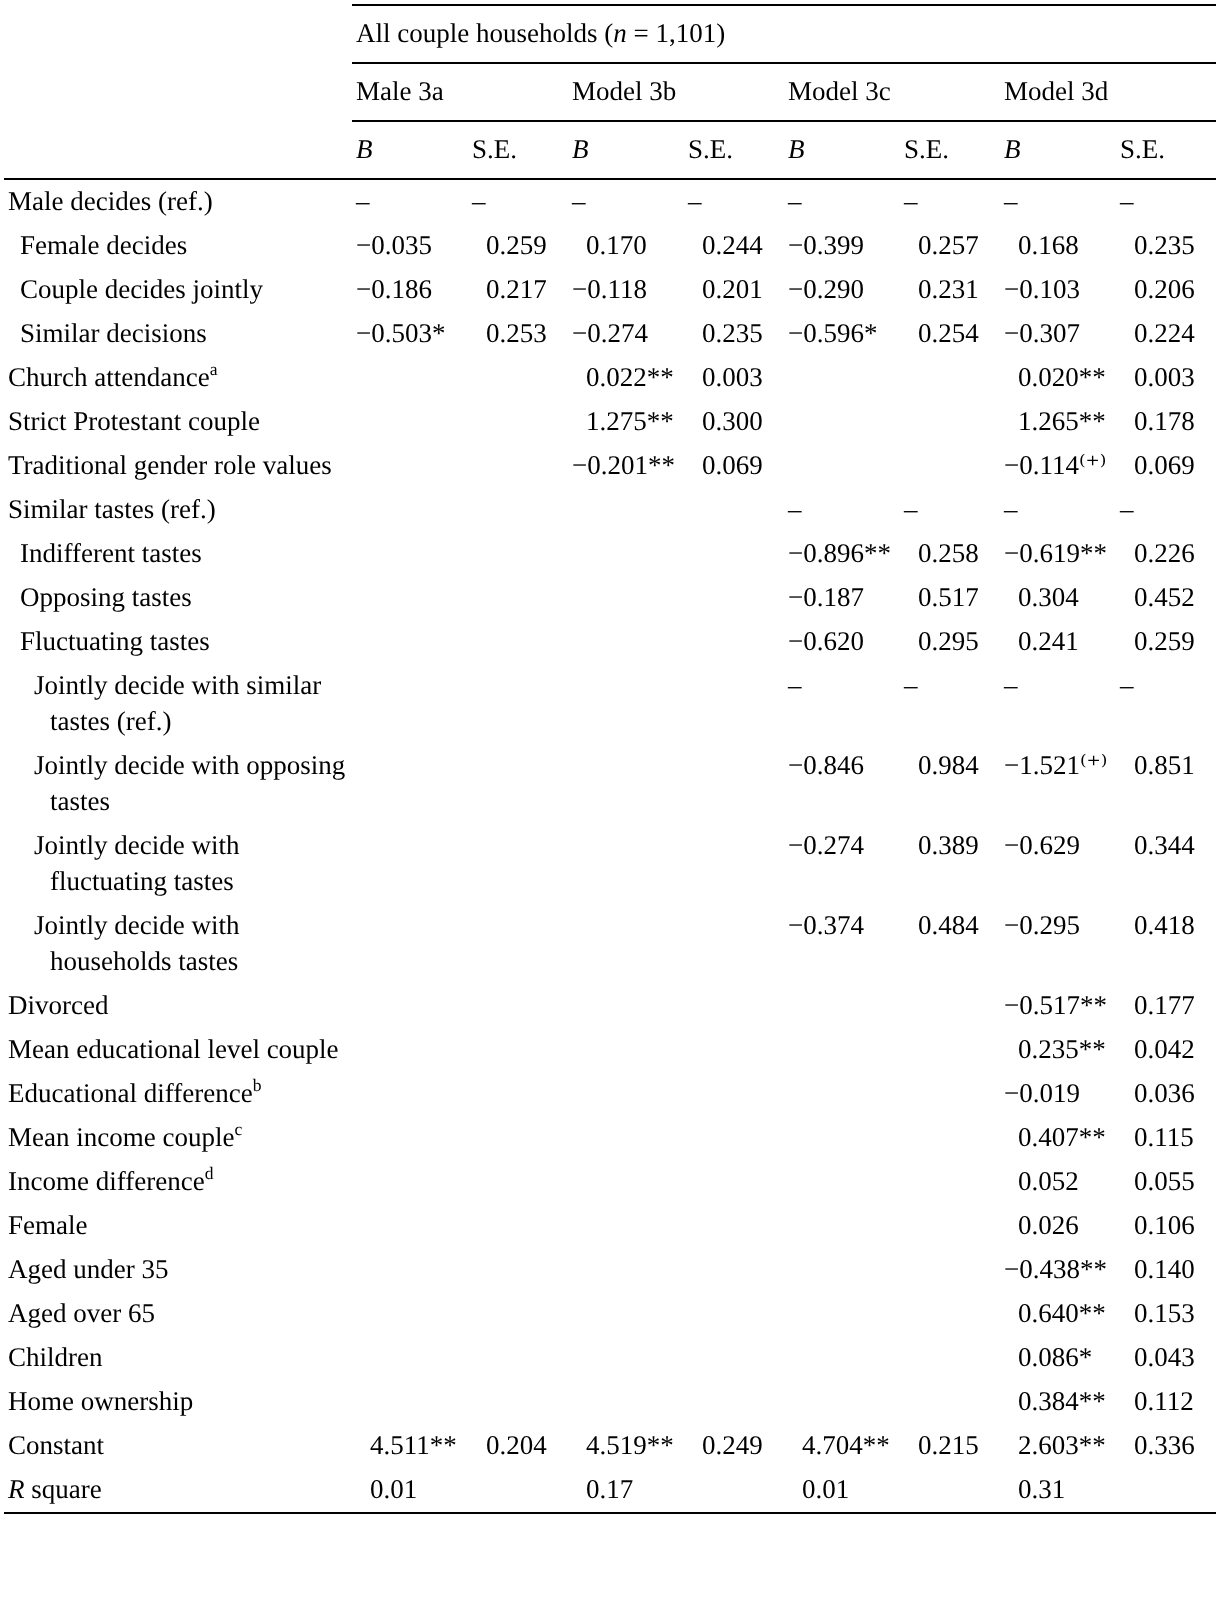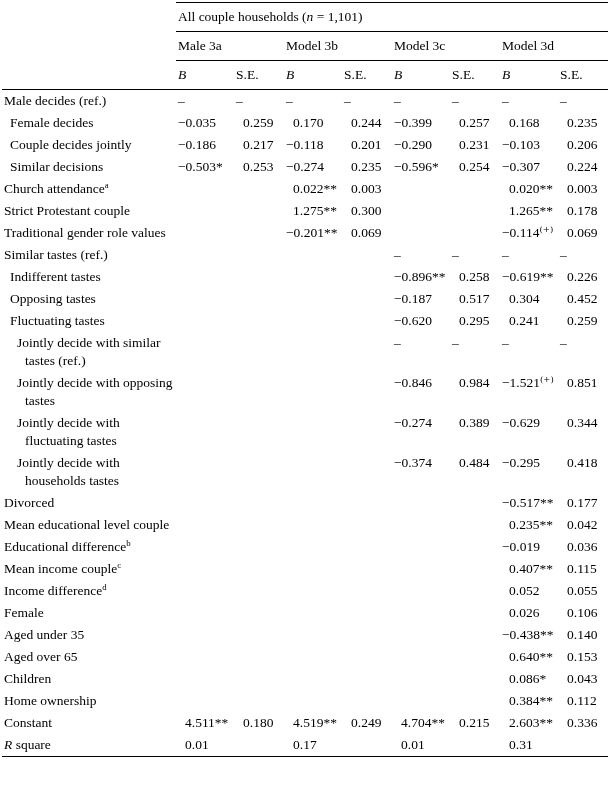--- a/index.html
+++ b/index.html
@@ -353,21 +353,21 @@
         <td class="val"></td>
         <td class="val"></td>
         <td class="val"></td>
         <td class="val"></td>
         <td class="val dec">0.384**</td>
         <td class="val dec">0.112</td>
       </tr>
       <tr>
         <td class="lbl ind0">Constant</td>
         <td class="val dec">4.511**</td>
-        <td class="val dec">0.180</td>
+        <td class="val dec">0.204</td>
         <td class="val dec">4.519**</td>
         <td class="val dec">0.249</td>
         <td class="val dec">4.704**</td>
         <td class="val dec">0.215</td>
         <td class="val dec">2.603**</td>
         <td class="val dec">0.336</td>
       </tr>
       <tr>
         <td class="lbl ind0"><span class="it">R</span> square</td>
         <td class="val dec">0.01</td>

